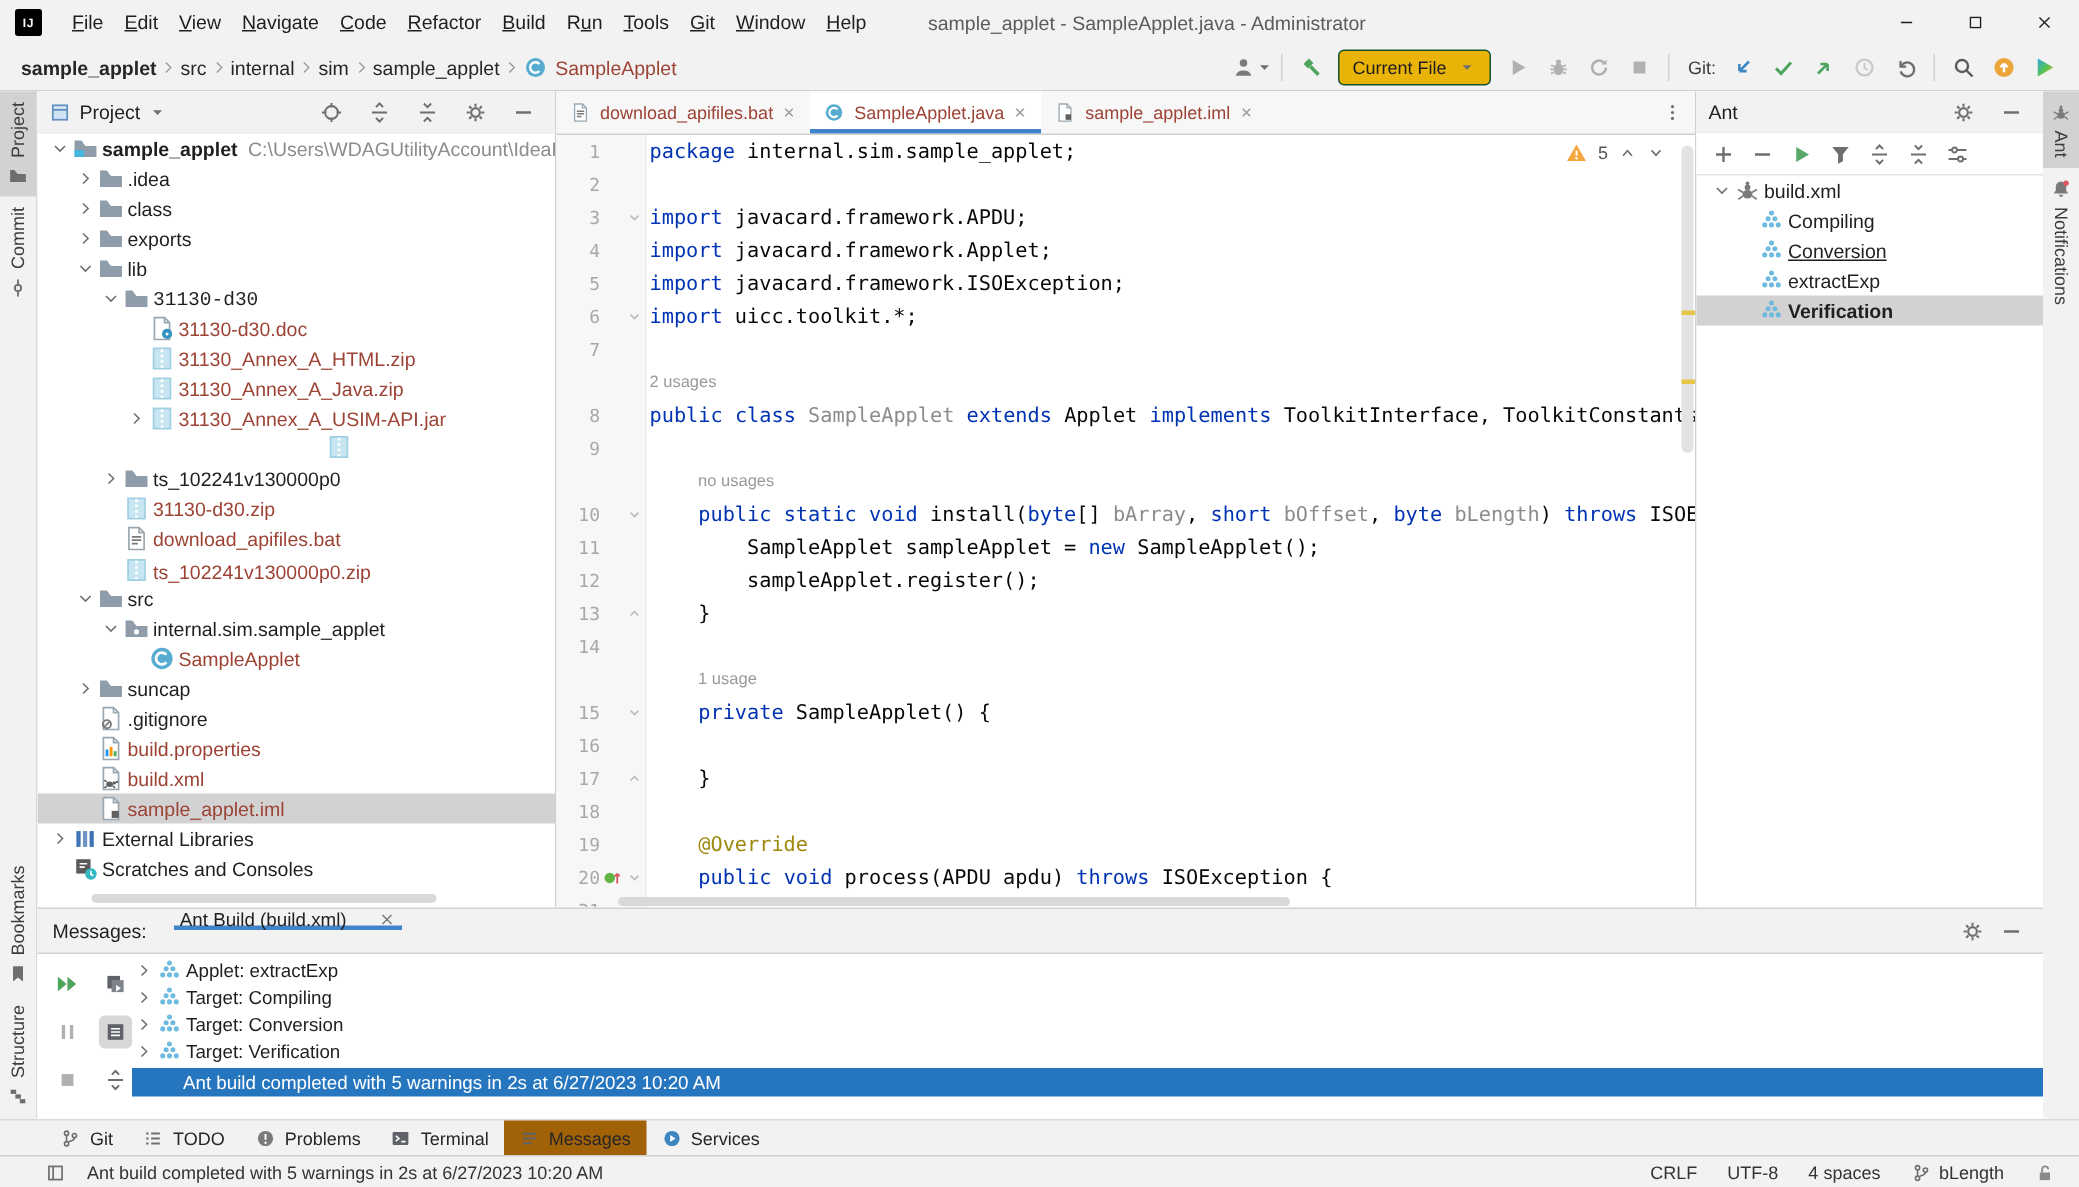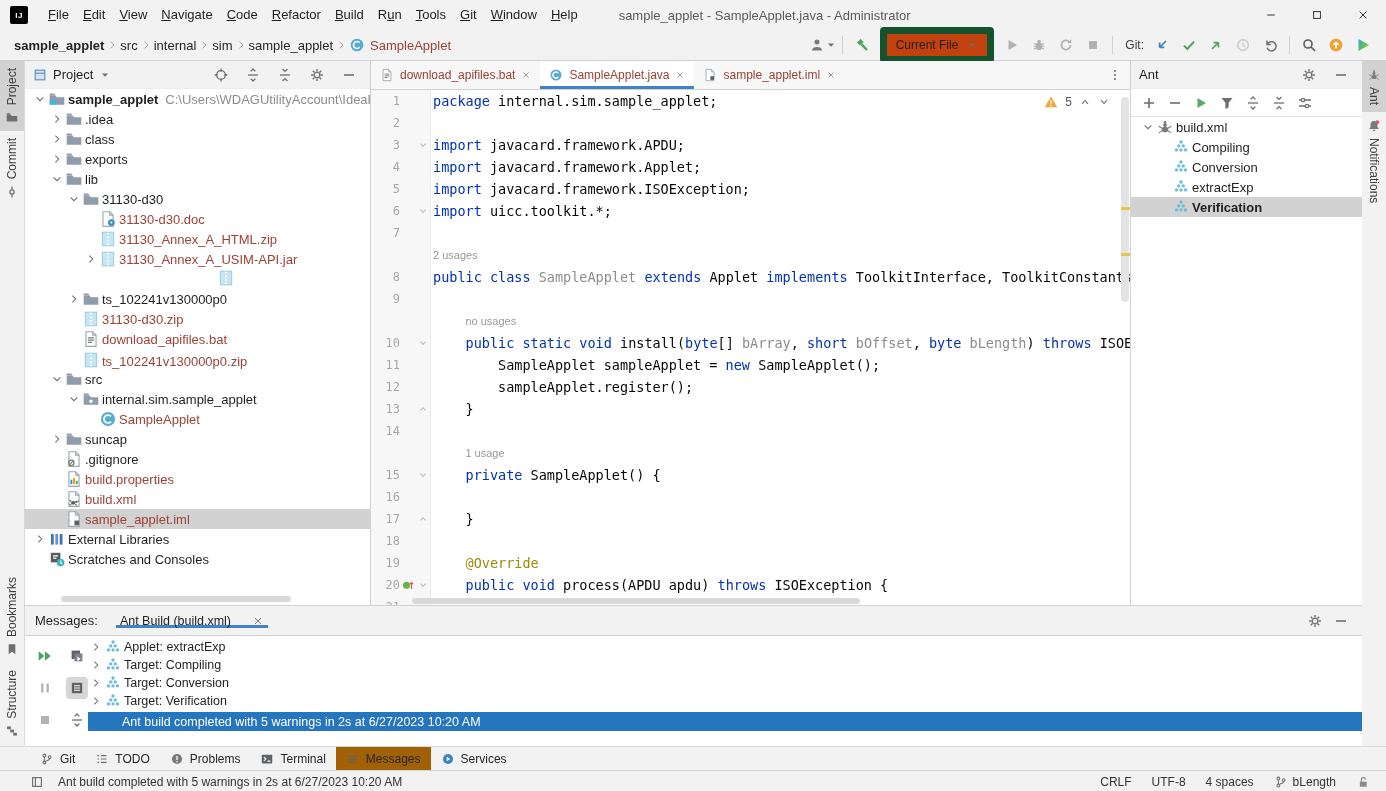--- a/index.html
+++ b/index.html
@@ -24,21 +24,21 @@
   
   #navbar{position:absolute;left:0;top:30px;right:0;height:30px;background:#f2f2f2;border-bottom:1px solid #d1d1d1;
           display:flex;align-items:center}
   #breadcrumbs{display:flex;align-items:center;padding-left:12px;white-space:nowrap}
   .crumb{color:#262626;padding:0 2px}
   .crumb.bold{font-weight:bold}
   .crumb.red{color:#9c4335;display:flex;align-items:center;gap:5px}
   #navtools{margin-left:auto;display:flex;align-items:center;padding-right:10px;gap:1px}
   .tbtn{width:26px;height:26px;display:flex;align-items:center;justify-content:center;border-radius:4px}
   .tdivider{width:1px;height:18px;background:#d1d1d1;margin:0 5px}
-  .runcfg{height:22px;border:7px solid #14532d;border-radius:4px;background:#c2410c;margin:0 4px;
+  .runcfg{height:22px;border:1px solid #14532d;border-radius:4px;background:#eab308;margin:0 4px;
           padding:0 9px;display:flex;align-items:center;gap:8px;font-size:12px}
   .gitlabel{font-size:12px;color:#3c3c3c;margin:0 4px 0 6px}
 
   
   .stripe{position:absolute;top:61px;bottom:46px;width:24px;background:#f2f2f2;display:flex;flex-direction:column;align-items:center}
   #stripe-left{left:0;border-right:1px solid #d9d9d9}
   #stripe-right{right:0;border-left:1px solid #d9d9d9}
   .sbtn{display:flex;flex-direction:column;align-items:center;gap:5px;padding:7px 0;width:24px}
   .sbtn.selected{background:#d2d2d2}
   .vtext{writing-mode:vertical-rl;font-size:12px;color:#3c3c3c}
@@ -88,21 +88,21 @@
   .hsb-thumb{position:absolute;left:41px;bottom:1px;width:448px;height:6px;background:#d9d9d9;border-radius:3px}
 
   
   #ant{position:absolute;left:1131px;top:61px;width:231px;height:544px;background:#fff}
   #ant .phead{border-bottom:1px solid #ededed}
   #ant-toolbar{height:27px;background:#fff;border-bottom:1px solid #e3e3e3;display:flex;align-items:center;padding-left:6px;gap:2px}
   #ant-toolbar .tbtn{width:24px;height:24px}
 
   
   #messages{position:absolute;left:25px;top:605px;right:24px;height:140px;background:#fff;border-top:1px solid #d1d1d1}
-  #msg-head{height:29px;background:#f2f2f2;border-bottom:1px solid #d1d1d1;display:flex;align-items:center;padding:0 8px 0 10px}
+  #msg-head{height:29px;background:#f2f2f2;border-bottom:1px solid #d1d1d1;display:flex;align-items:flex-start;padding:0 8px 0 10px}
   #msg-label{align-self:center;color:#1f1f1f}
   .msg-tab{margin-left:18px;display:flex;align-items:center;gap:21px;padding:0 4px;font-size:12.5px;box-shadow:inset 0 -3px 0 #4083c9}
   #msg-head .grow{flex:1}
   #msg-head .tbtn{align-self:center}
   #msg-body{position:absolute;left:0;top:30px;right:0;bottom:0;background:#fff}
   #msg-toolbar{position:absolute;left:0;top:4px;bottom:0;width:62px;display:grid;grid-template-columns:24px 24px;grid-auto-rows:32px;column-gap:8px;padding-left:8px;align-items:center;justify-items:center}
   .mbtn{width:22px;height:22px;display:flex;align-items:center;justify-content:center;border-radius:4px}
   .mbtn.selected{background:#d7d7d7}
   #msg-tree{position:absolute;left:63px;top:2px;right:0;bottom:0}
   .mrow{height:18px;display:flex;align-items:center;font-size:12.5px;white-space:nowrap}
@@ -550,21 +550,21 @@
           </span>
         </span>
         <span class="ticon">
           <svg viewBox="0 0 16 16" fill="none">
             <path d="M1.5 4.8h5l1.6 1.7h6.4V13H1.5z" fill="#8e9da9"></path>
             <path d="M1.5 4.8V3.2h4l1.3 1.6z" fill="#8e9da9"></path>
           </svg>
         </span>
         <span class="tlabel">lib</span>
       </div>
-      <div class="trow" style="padding-left: 40px;">
+      <div class="trow" style="padding-left: 40px; font-family: Liberation Mono, monospace;">
         <span class="texp">
           <span class="ic s12">
             <svg viewBox="0 0 16 16" fill="none">
               <path d="M3.5 5.8L8 10.3l4.5-4.5" stroke="#6e6e6e" stroke-width="1.4"></path>
             </svg>
           </span>
         </span>
         <span class="ticon">
           <svg viewBox="0 0 16 16" fill="none">
             <path d="M1.5 4.8h5l1.6 1.7h6.4V13H1.5z" fill="#8e9da9"></path>
@@ -587,20 +587,30 @@
       </div>
       <div class="trow" style="padding-left: 57px;">
         <span class="texp"></span>
         <span class="ticon">
           <svg viewBox="0 0 16 16" fill="none">
             <rect x="3" y="2" width="10" height="12" fill="#c7e6f2" stroke="#9ecfe3"></rect>
             <path d="M8 2.5v11" stroke="#fff" stroke-width="1.6" stroke-dasharray="1.6 1.6"></path>
           </svg>
         </span>
         <span class="tlabel red">31130_Annex_A_HTML.zip</span>
+      </div>
+      <div class="trow" style="padding-left: 57px;">
+        <span class="texp"></span>
+        <span class="ticon">
+          <svg viewBox="0 0 16 16" fill="none">
+            <rect x="3" y="2" width="10" height="12" fill="#c7e6f2" stroke="#9ecfe3"></rect>
+            <path d="M8 2.5v11" stroke="#fff" stroke-width="1.6" stroke-dasharray="1.6 1.6"></path>
+          </svg>
+        </span>
+        <span class="tlabel red">31130_Annex_A_Java.zip</span>
       </div>
       <div class="trow" style="padding-left: 57px;">
         <span class="texp">
           <span class="ic s12">
             <svg viewBox="0 0 16 16" fill="none">
               <path d="M5.8 3.5L10.3 8l-4.5 4.5" stroke="#6e6e6e" stroke-width="1.4"></path>
             </svg>
           </span>
         </span>
         <span class="ticon">
@@ -1053,21 +1063,21 @@
               <circle cx="6" cy="7" r="1.5"></circle>
               <circle cx="10" cy="7" r="1.5"></circle>
               <circle cx="4" cy="10.6" r="1.5"></circle>
               <circle cx="8" cy="10.6" r="1.5"></circle>
               <circle cx="12" cy="10.6" r="1.5"></circle>
             </g>
           </svg>
         </span>
         <span class="tlabel">Compiling</span>
       </div>
-      <div class="trow" style="padding-left: 24px;">
+      <div class="trow" style="padding-left: 24px; text-decoration: underline;">
         <span class="texp"></span>
         <span class="ticon">
           <svg viewBox="0 0 16 16" fill="none">
             <g fill="#6fbbe0">
               <circle cx="8" cy="3.6" r="1.5"></circle>
               <circle cx="6" cy="7" r="1.5"></circle>
               <circle cx="10" cy="7" r="1.5"></circle>
               <circle cx="4" cy="10.6" r="1.5"></circle>
               <circle cx="8" cy="10.6" r="1.5"></circle>
               <circle cx="12" cy="10.6" r="1.5"></circle>

